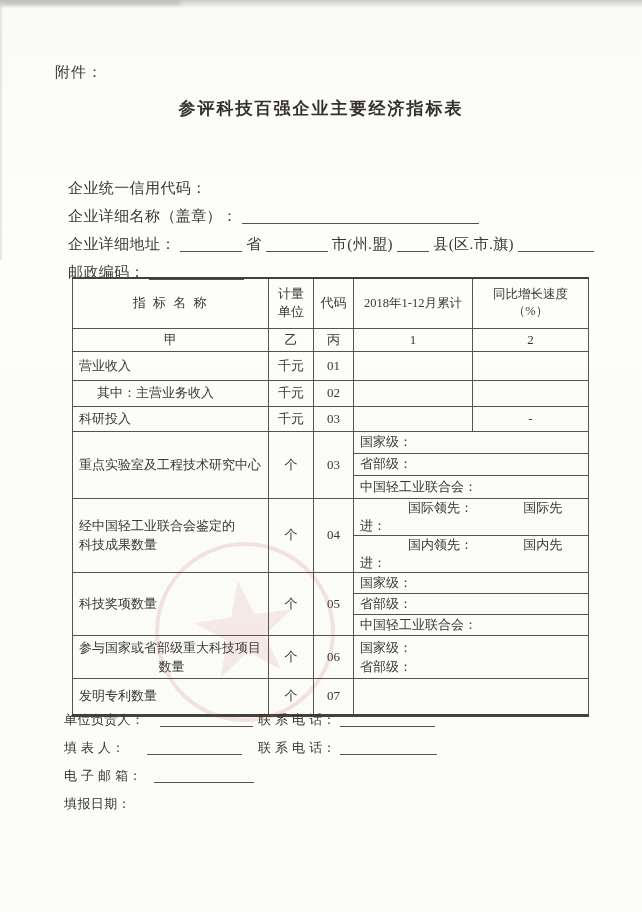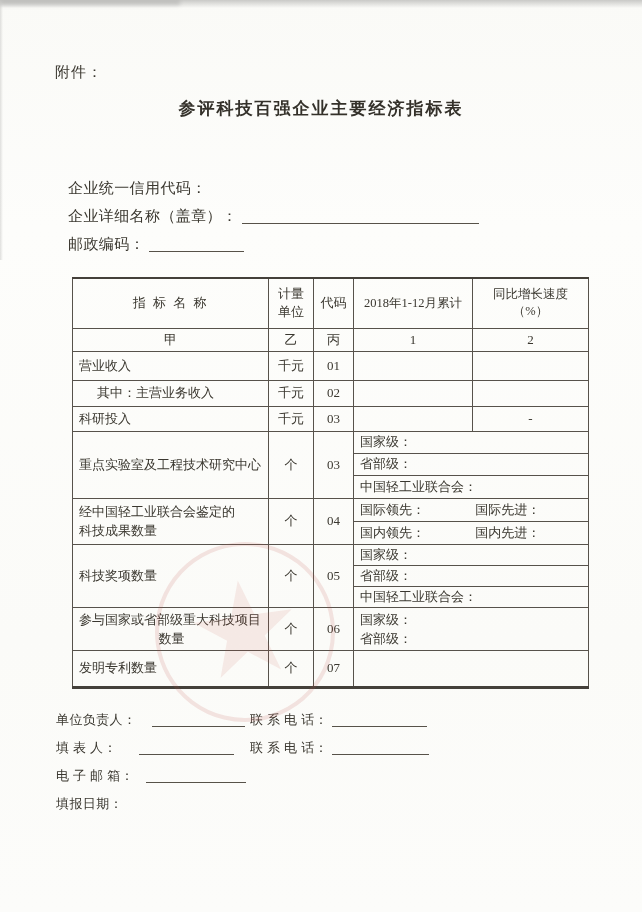--- a/index.html
+++ b/index.html
@@ -56,26 +56,26 @@
   }
   td.nb-l{border-left:none;}
   td.nb-r{border-right:none;}
   .c{text-align:center;}
   .name-cell{padding-left:6px !important;}
   .indent{padding-left:24px !important;}
   .sub{padding-left:6px !important;}
   .hdr-sm{font-size:12.5px;letter-spacing:0;}
   .ls2{letter-spacing:2px;}
   .two-line div{line-height:19px;}
-  .pair-left{display:inline-block;width:112px;}
+  .pair-left{display:inline-block;width:112px;margin-left:48px;}
   tr.h50{height:50px;} tr.h23{height:23px;} tr.h29{height:29px;}
   tr.h26{height:26px;} tr.h25{height:25px;} tr.h22{height:22px;}
   tr.h21{height:21px;} tr.h43{height:43px;} tr.h37{height:37px;}
   
-  .footer{position:absolute;left:56px;top:706px;width:480px;font-size:13px;}
+  .footer{position:absolute;left:64px;top:706px;width:480px;font-size:13px;}
   .f-row{height:28px;line-height:28px;white-space:nowrap;position:relative;letter-spacing:.4px;}
   .f-right{position:absolute;left:194px;top:0;}
   
   .seal{position:absolute;left:150px;top:537px;pointer-events:none;}
 </style>
 </head>
 <body>
 
 <div class="page">
   <div class="scan-edge-top"></div>
@@ -85,20 +85,30 @@
   <div class="attachment">附件：</div>
   <h1 class="title">参评科技百强企业主要经济指标表</h1>
 
   <div class="info">
     <div class="line">
       <span>企业统一信用代码：</span>
     </div>
     <div class="line">
       <span>企业详细名称（盖章）：</span>
       <span class="blank" style="width:237px"></span>
+    </div>
+    <div class="line">
+      <span>企业详细地址：</span>
+      <span class="blank" style="width:62px"></span>
+      <span>省</span>
+      <span class="blank" style="width:62px"></span>
+      <span>市(州.盟)</span>
+      <span class="blank" style="width:32px"></span>
+      <span>县(区.市.旗)</span>
+      <span class="blank" style="width:76px"></span>
     </div>
     <div class="line">
       <span>邮政编码：</span>
       <span class="blank" style="width:95px"></span>
     </div>
   </div>
 
   <table class="main">
     <colgroup>
       <col style="width:196px">

